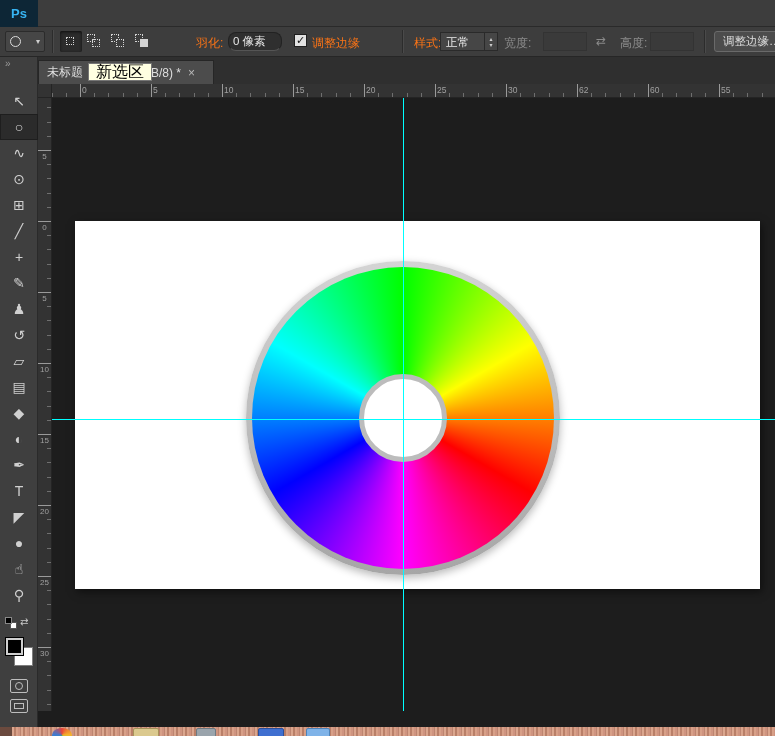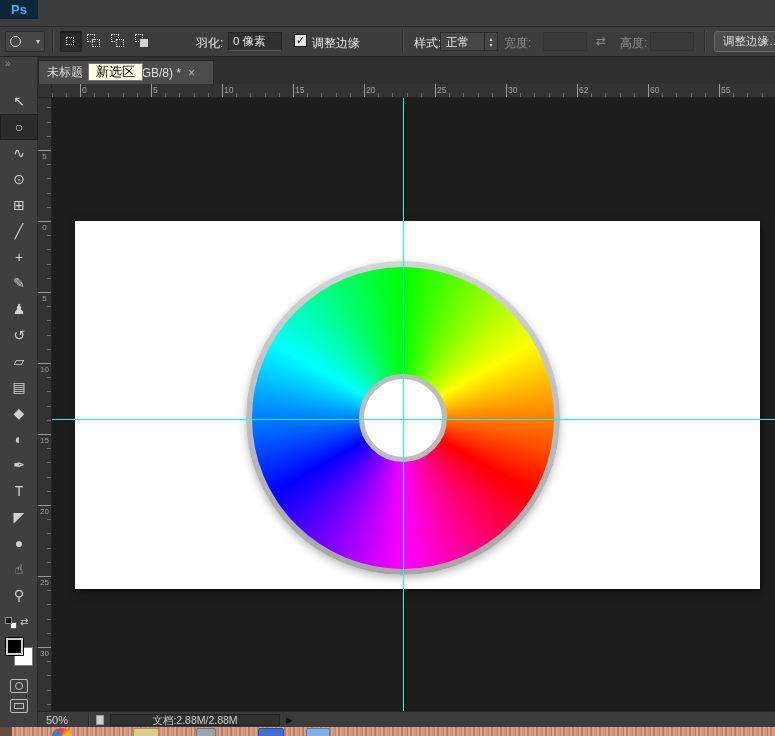--- a/index.html
+++ b/index.html
@@ -7,38 +7,38 @@
   .app {
     position:relative; width:775px; height:736px; overflow:hidden;
     background:#1d1d1d;
     font-family:"Liberation Sans","DejaVu Sans",sans-serif;
     color:#d6d6d6; font-size:12px;
     user-select:none;
   }
   
   .menubar { position:absolute; left:0; top:0; width:775px; height:27px;
     background:#3d3d3d; border-bottom:1px solid #2a2a2a; display:flex; align-items:stretch; }
-  .ps-logo { width:38px; height:19px; background:#0d2636; color:#37b4f2;
+  .ps-logo { width:38px; height:27px; background:#0d2636; color:#37b4f2;
     font-weight:bold; font-size:13px; display:flex; align-items:center; justify-content:center; }
   .menu-items { display:flex; align-items:center; margin-left:6px; }
   .menu-item { padding:0 9px; line-height:26px; font-size:12.5px; color:#d8d8d8; cursor:default; }
   
   .optionsbar { position:absolute; left:0; top:27px; width:775px; height:30px;
     background:#3d3d3d; border-bottom:1px solid #262626; }
   .opt-sep { position:absolute; top:3px; width:1px; height:23px; background:#2c2c2c; box-shadow:1px 0 0 #4a4a4a; }
   .tool-preset { position:absolute; left:5px; top:4px; width:40px; height:21px;
     background:#464646; border:1px solid #2b2b2b; border-radius:2px;
     display:flex; align-items:center; justify-content:space-between; padding:0 4px; }
   .preset-circle { width:11px; height:11px; border:1px solid #dcdcdc; border-radius:50%; }
   .preset-arrow { font-size:8px; color:#cfcfcf; }
   .mode-group { position:absolute; left:60px; top:4px; display:flex; gap:2px; }
   .mode-btn { position:relative; width:22px; height:21px; border-radius:2px; }
   .mode-btn.pressed { background:#2c2c2c; box-shadow:inset 0 1px 3px rgba(0,0,0,.7); }
   .msq { position:absolute; width:8px; height:8px; border:1px dotted #d4d4d4; }
-  .opt-label { position:absolute; top:8px; font-size:12px; color:#e5e5e5; white-space:nowrap; }
+  .opt-label { position:absolute; top:8px; font-size:12px; color:#f97316; white-space:nowrap; }
   .opt-label.dim { color:#8b8b8b; }
   .opt-input { position:absolute; top:5px; height:19px; background:#2f2f2f;
     border:1px solid #222; border-bottom-color:#555; color:#e6e6e6;
     font-family:inherit; font-size:11.5px; padding:0 4px; }
   .opt-input.dim { background:#3a3a3a; border-color:#333; }
   .checkbox { position:absolute; left:294px; top:7px; width:13px; height:13px;
     background:#e2e2e2; border:1px solid #1f1f1f; color:#141414; font-size:11px;
     line-height:11px; text-align:center; }
   .dropdown { position:absolute; left:440px; top:5px; width:58px; height:19px;
     background:#464646; border:1px solid #2a2a2a; display:flex; }
@@ -50,21 +50,21 @@
     background:#4c4c4c; border:1px solid #6a6a6a; border-radius:3px; color:#dcdcdc;
     font-family:inherit; font-size:11.5px; text-align:left; padding:0 8px; white-space:nowrap; overflow:hidden; }
   
   .tabbar { position:absolute; left:38px; top:57px; width:737px; height:27px; background:#2f2f2f; }
   .tab { position:absolute; left:0; top:3px; height:24px; width:176px; background:#4c4c4c;
     border:1px solid #262626; border-bottom:none; display:flex; align-items:center;
     padding-left:8px; font-size:12px; color:#dedede; }
   .tab-gap { width:46px; }
   .tab-close { margin-left:7px; color:#b8b8b8; font-size:12px; }
   .tooltip { position:absolute; left:88px; top:63px; height:18px; background:#ffffe1;
-    border:1px solid #767676; color:#000; font-size:13px; line-height:16px;
+    border:1px solid #767676; color:#000; font-size:16px; line-height:16px;
     padding:0 7px; z-index:99; white-space:nowrap; }
   
   .toolstrip { position:absolute; left:0; top:57px; width:38px; height:670px;
     background:#3f3f3f; border-right:1px solid #2a2a2a; }
   .collapse { padding:1px 0 0 5px; font-size:10px; color:#9a9a9a; height:15px; }
   .tools { margin-top:16px; }
   .tool { width:38px; height:26px; line-height:26px; text-align:center;
     font-size:14px; color:#d0d0d0; }
   .tool.selected { background:#2b2b2b; box-shadow:inset 0 0 0 1px #1e1e1e; }
   .tool .tg { display:inline-block; }
@@ -171,21 +171,21 @@
         <span class="msq" style="left:3px;top:3px"></span>
         <span class="msq" style="left:8px;top:8px;background:#3d3d3d"></span>
       </div>
       <div class="mode-btn">
         <span class="msq" style="left:3px;top:3px"></span>
         <span class="msq" style="left:8px;top:8px;background:#d4d4d4"></span>
       </div>
     </div>
 
     <span class="opt-label" style="left:196px">羽化:</span>
-    <input class="opt-input" style="left: 228px; width: 54px;" value="0 像素">
+    <input class="opt-input" style="left: 228px; width: 54px; border-radius: 8px;" value="0 像素">
     <span class="checkbox">✓</span>
     <span class="opt-label" style="left:312px">调整边缘</span>
 
     <div class="opt-sep" style="left:402px"></div>
     <span class="opt-label" style="left:414px">样式:</span>
     <div class="dropdown">
       <span class="val">正常</span>
       <span class="spin">
         <span>▴</span>
         <span>▾</span>
@@ -280,27 +280,20 @@
       <div class="wheel-outer">
         <div class="wheel-colors">
           <div class="wheel-hub"></div>
         </div>
       </div>
     </div>
     <div class="guide-v"></div>
     <div class="guide-h"></div>
   </div>
 
-  <div class="statusbar">
-    <span class="zoom-field">50%</span>
-    <span class="status-divider"></span>
-    <span class="status-icon"></span>
-    <span class="doc-info-field">文档:2.88M/2.88M</span>
-    <span class="doc-popup">▶</span>
-  </div>
 
   <div class="taskbar">
     <span class="edge"></span>
     <span class="tb-icon tb-colorful"></span>
     <span class="tb-icon tb-folder"></span>
     <span class="tb-icon tb-gray"></span>
     <span class="tb-icon tb-blue"></span>
     <span class="tb-icon tb-lightblue"></span>
   </div>
 

